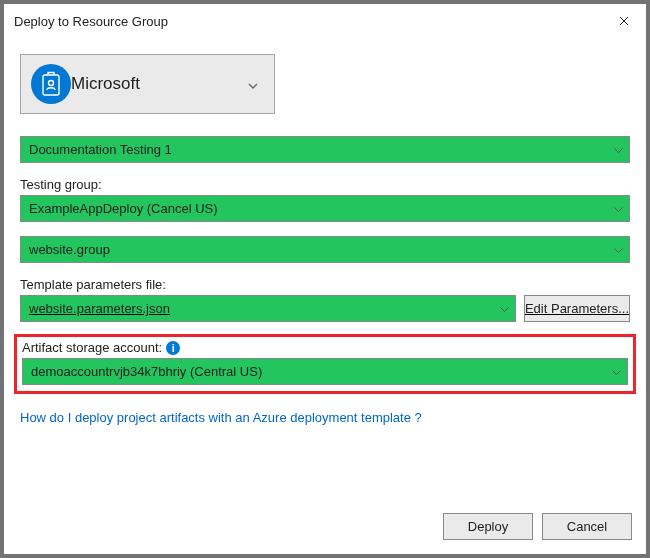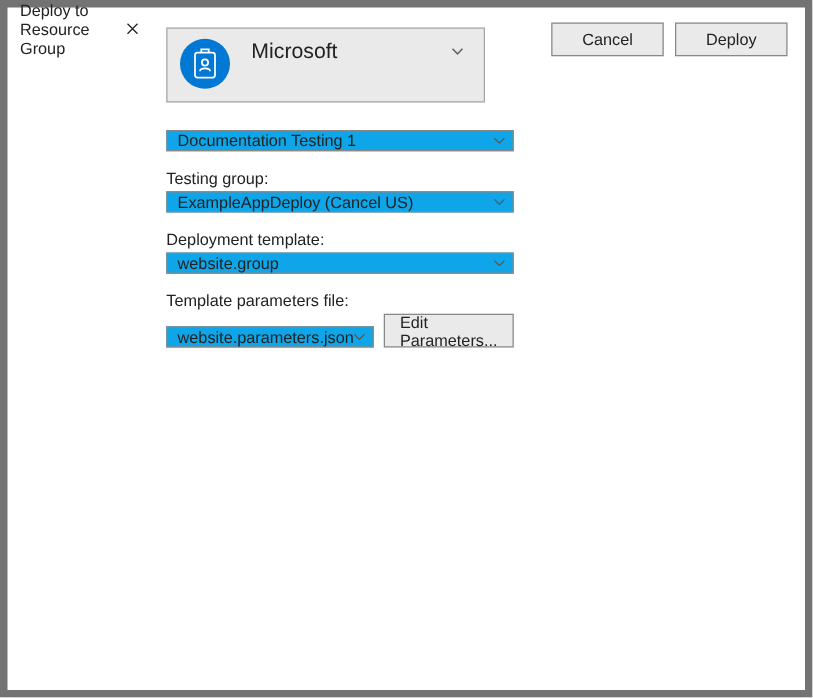--- a/index.html
+++ b/index.html
@@ -7,24 +7,24 @@
       font-family: "Segoe UI", Arial, sans-serif;
     }
     body {
       margin: 0;
       padding: 0;
       background: #fff;
     }
     .window {
       width: 650px;
       height: 558px;
-      border: 6px solid #737373;
+      border: 4px solid #737373;
       box-shadow: 0 2px 12px rgba(0,0,0,0.25);
       display: flex;
-      flex-direction: row;
+      flex-direction: column;
       background: #fff;
     }
     .titlebar {
       display: flex;
       align-items: center;
       justify-content: space-between;
       height: 34px;
       padding: 0 0 0 10px;
     }
     .titlebar-title {
@@ -41,22 +41,22 @@
       font-size: 13px;
     }
     .content {
       padding: 10px 16px 0 16px;
       flex: 1;
       display: flex;
       flex-direction: column;
     }
     .account-box {
       display: flex;
-      align-items: flex-start;
-      gap: 17px;
+      align-items: center;
+      gap: 0;
       border: 1px solid #a6a6a6;
       background: #eaeaea;
       padding: 8px 10px;
       width: 255px;
       height: 60px;
       margin-top: 6px;
       margin-bottom: 22px;
     }
     .account-avatar {
       width: 40px;
@@ -79,47 +79,48 @@
     .field-label {
       font-size: 13px;
       color: #222;
       margin-bottom: 3px;
     }
     .dropdown {
       display: flex;
       align-items: center;
       justify-content: space-between;
       border: 1px solid #888;
-      background: #0ea5e9;
-      height: 17px;
+      background: #22c55e;
+      height: 27px;
       padding: 0 6px 0 8px;
       font-size: 13px;
       color: #222;
       margin-bottom: 14px;
     }
     .dropdown .caret {
       font-size: 10px;
       color: #555;
     }
     .row-split {
       display: flex;
       gap: 8px;
       align-items: flex-end;
       margin-bottom: 14px;
+      text-decoration: underline;
     }
     .row-split .dropdown {
       flex: 1;
       margin-bottom: 0;
     }
     .btn {
       border: 1px solid #888;
       background: #eaeaea;
       font-size: 13px;
       color: #222;
-      padding: 0 12px;
+      padding: 0 0;
       height: 27px;
       display: flex;
       align-items: center;
       cursor: default;
     }
     .highlight-box {
       border: 3px solid #ef232a;
       padding: 3px 5px 6px 5px;
       margin-bottom: 12px;
       margin-top: -2px;
@@ -203,39 +204,51 @@
     </div>
 
     <div class="field-label">Testing group:</div>
     <div class="dropdown">
       <span>ExampleAppDeploy (Cancel US)</span>
       <span class="caret"><svg width="9" height="5" viewBox="0 0 9 5">
             <path d="M0.5 0.5 L4.5 4.5 L8.5 0.5" fill="none" stroke="#555" stroke-width="1"></path>
           </svg></span>
     </div>
 
-    <div class="field-label">Deployment template:</div>
     <div class="dropdown">
       <span>website.group</span>
       <span class="caret"><svg width="9" height="5" viewBox="0 0 9 5">
             <path d="M0.5 0.5 L4.5 4.5 L8.5 0.5" fill="none" stroke="#555" stroke-width="1"></path>
           </svg></span>
     </div>
 
     <div class="field-label">Template parameters file:</div>
     <div class="row-split">
       <div class="dropdown">
         <span>website.parameters.json</span>
         <span class="caret"><svg width="9" height="5" viewBox="0 0 9 5">
               <path d="M0.5 0.5 L4.5 4.5 L8.5 0.5" fill="none" stroke="#555" stroke-width="1"></path>
             </svg></span>
       </div>
       <div class="btn">Edit Parameters...</div>
     </div>
 
-
+    <div class="highlight-box">
+      <div class="field-label">
+        <span>Artifact storage account:</span>
+        <span class="info-icon">i</span>
+      </div>
+      <div class="dropdown">
+        <span>demoaccountrvjb34k7bhriy (Central US)</span>
+        <span class="caret"><svg width="9" height="5" viewBox="0 0 9 5">
+              <path d="M0.5 0.5 L4.5 4.5 L8.5 0.5" fill="none" stroke="#555" stroke-width="1"></path>
+            </svg></span>
+      </div>
+    </div>
+
+    <div class="help-link">How do I deploy project artifacts with an Azure deployment template ?</div>
   </div>
 
   <div class="footer">
+    <div class="btn">Deploy</div>
     <div class="btn">Cancel</div>
-    <div class="btn">Deploy</div>
   </div>
 </div>
 
 </body></html>

